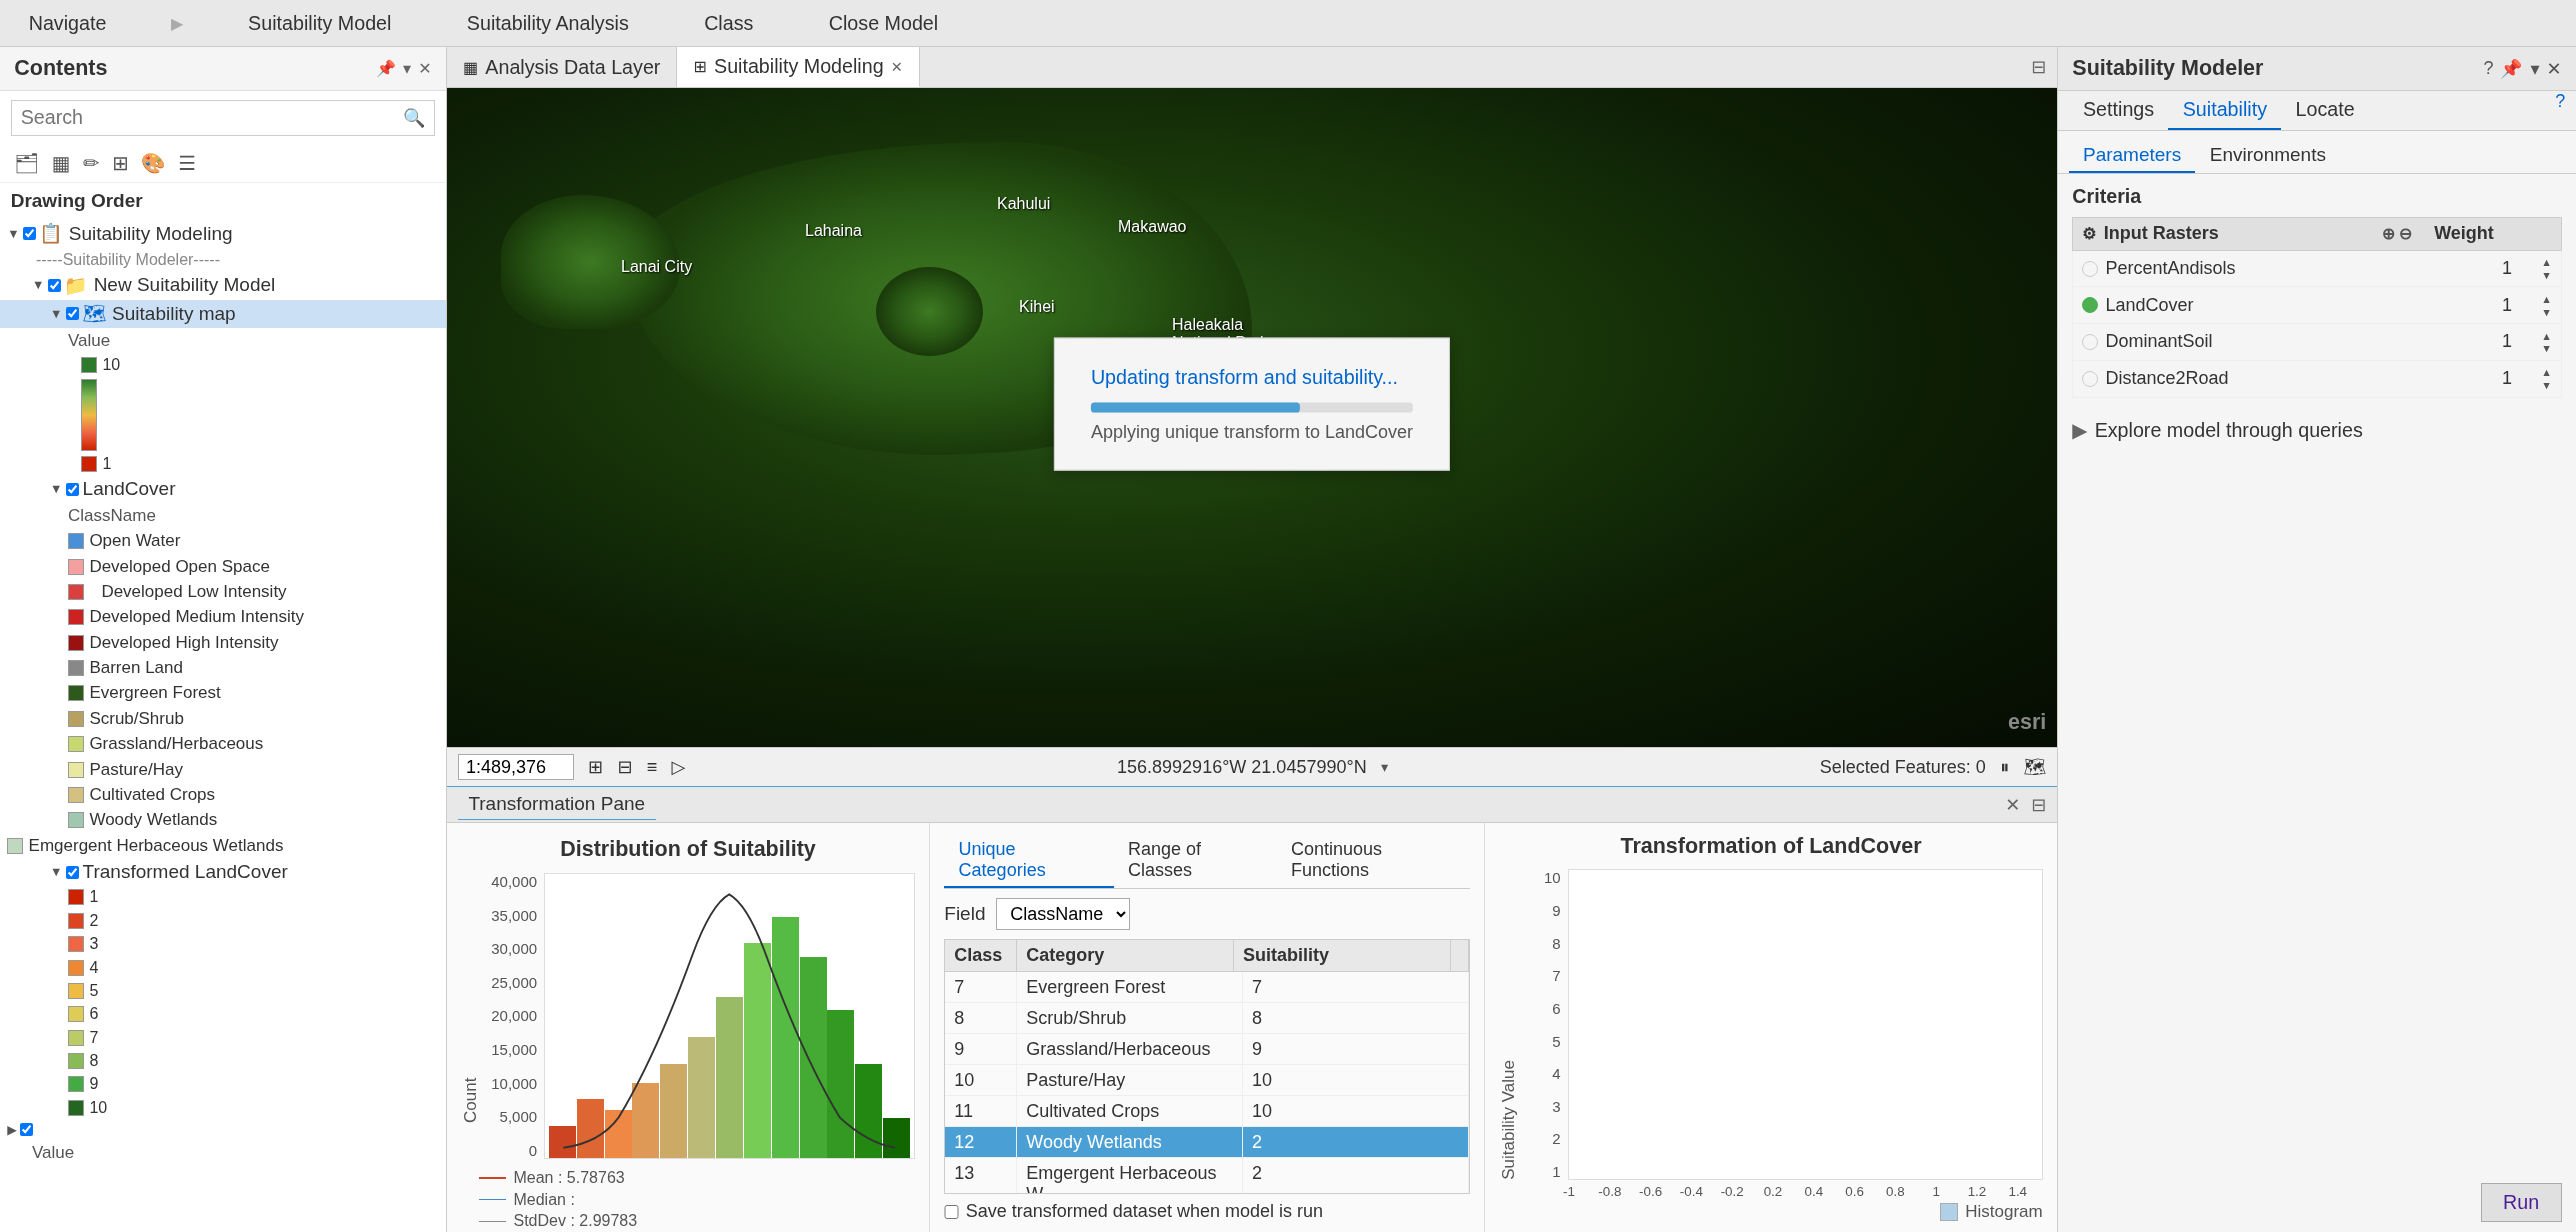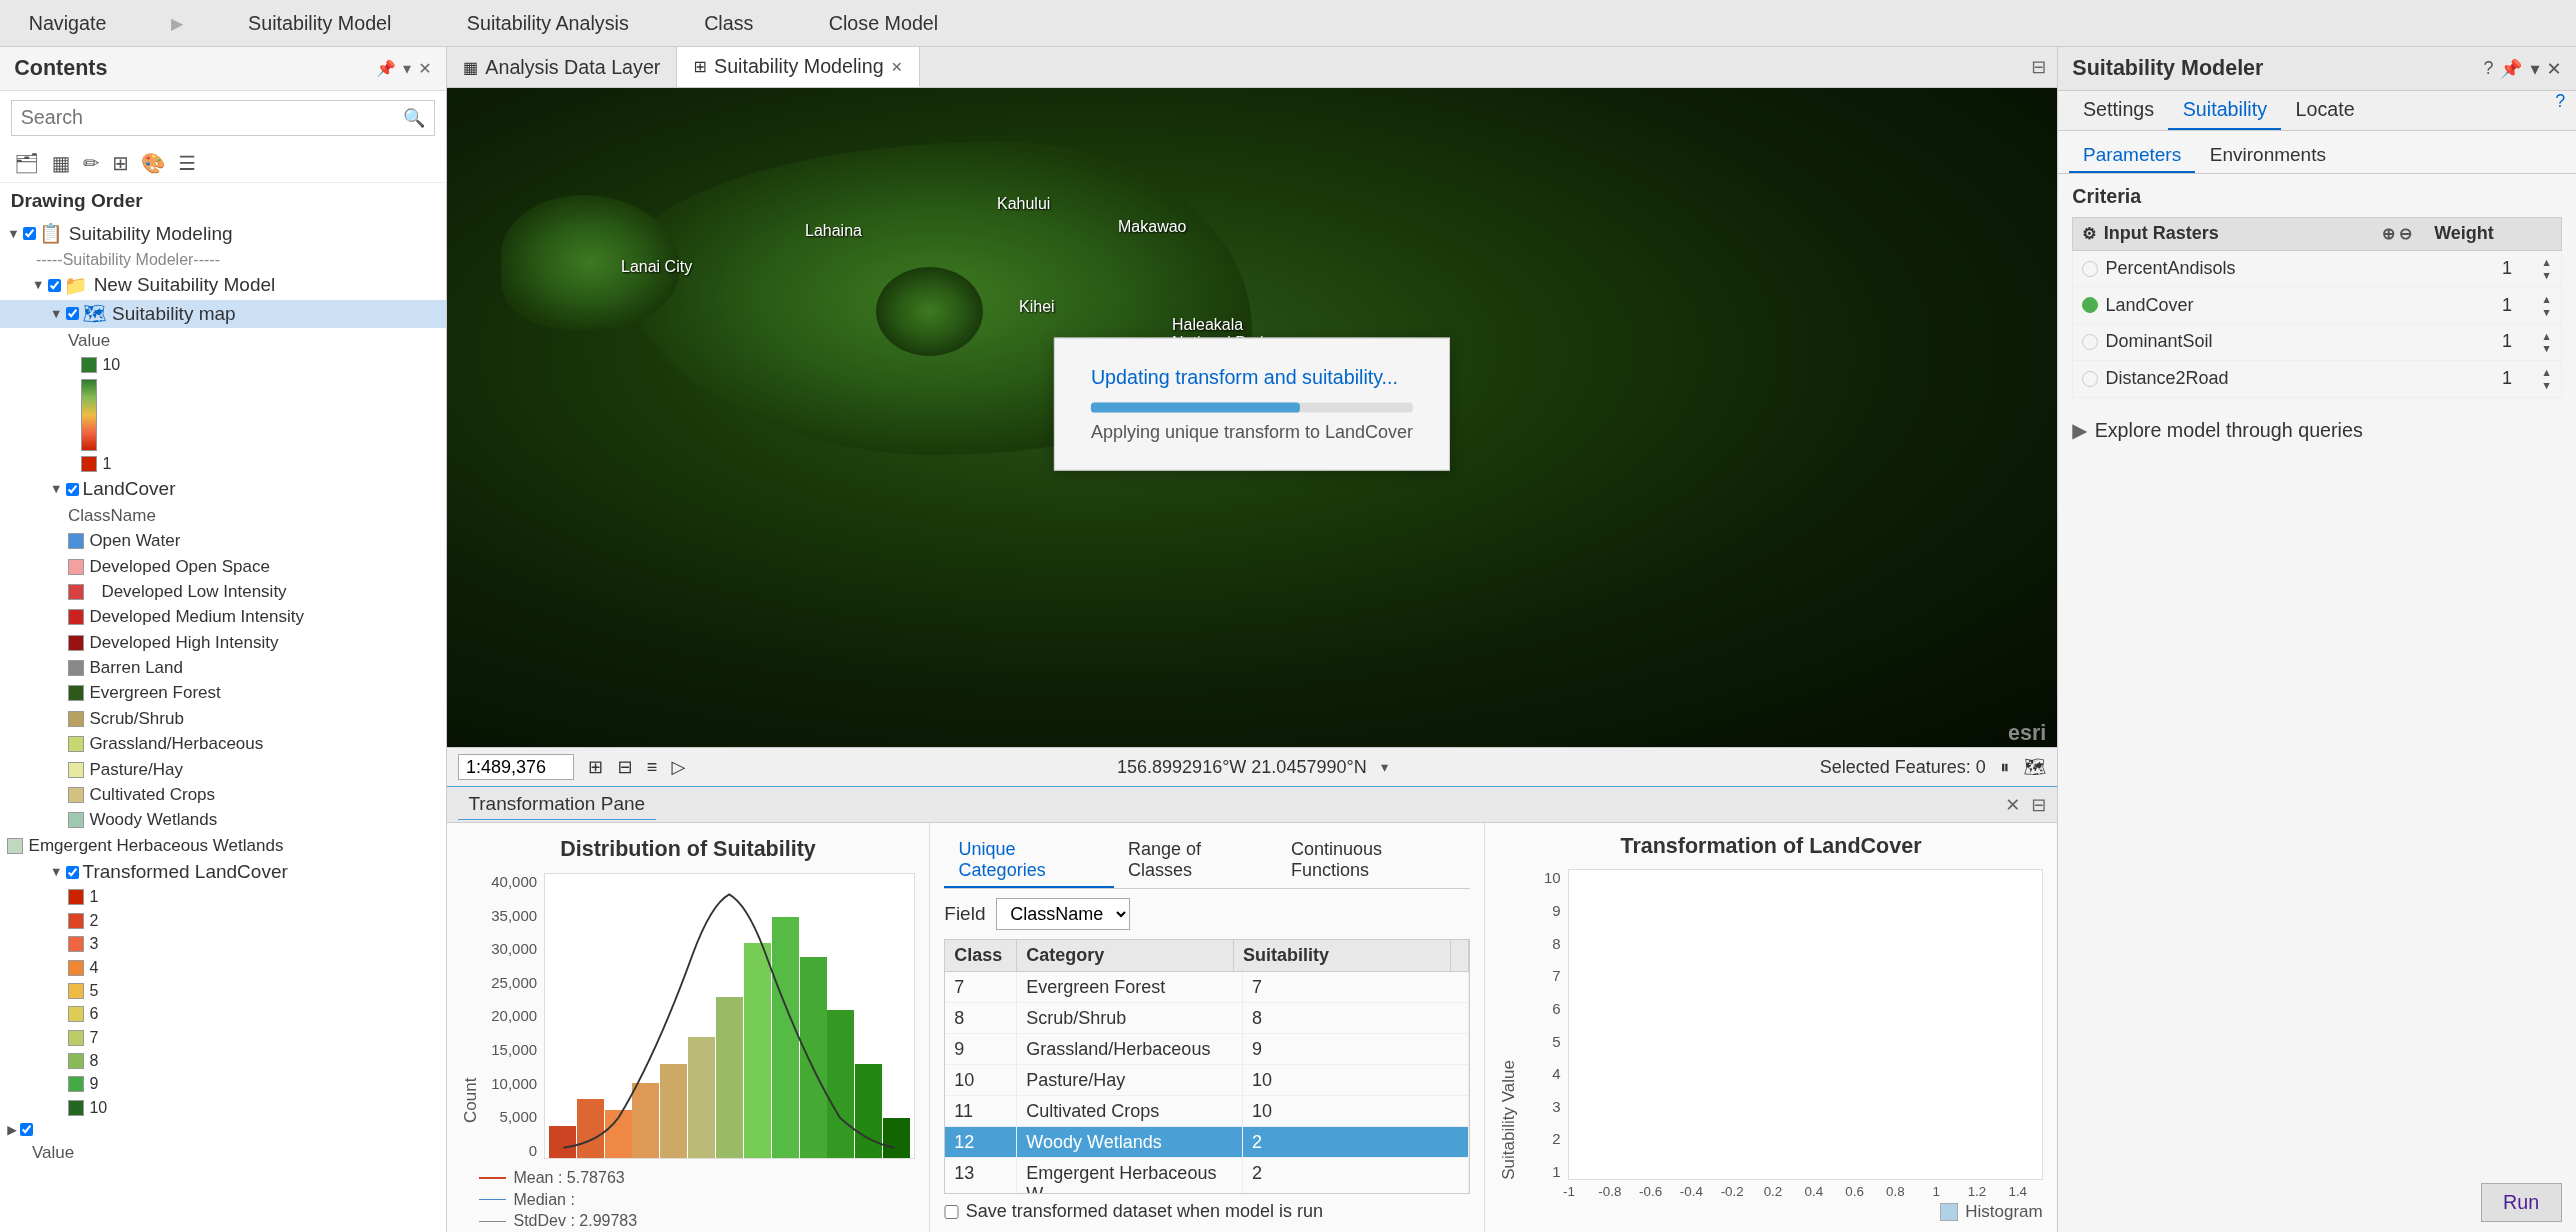--- a/index.html
+++ b/index.html
@@ -553,21 +553,21 @@
       font-size: 19.7px;
       cursor: pointer;
       color: #4c1d95;
     }
 
     .rp-help { font-size: 18px; color: #0066cc; cursor: pointer; }
 
     
     .esri-logo {
       position: absolute;
-      bottom: 1px;
+      bottom: 12px;
       right: 10.7px;
       font-size: 21.5px;
       color: #888;
       font-weight: 600;
     }
 
     
     ::-webkit-scrollbar { width: 9px; }
     ::-webkit-scrollbar-track { background: #f0f0f0; }
     ::-webkit-scrollbar-thumb { background: #aaa; border-radius: 3.6px; }

